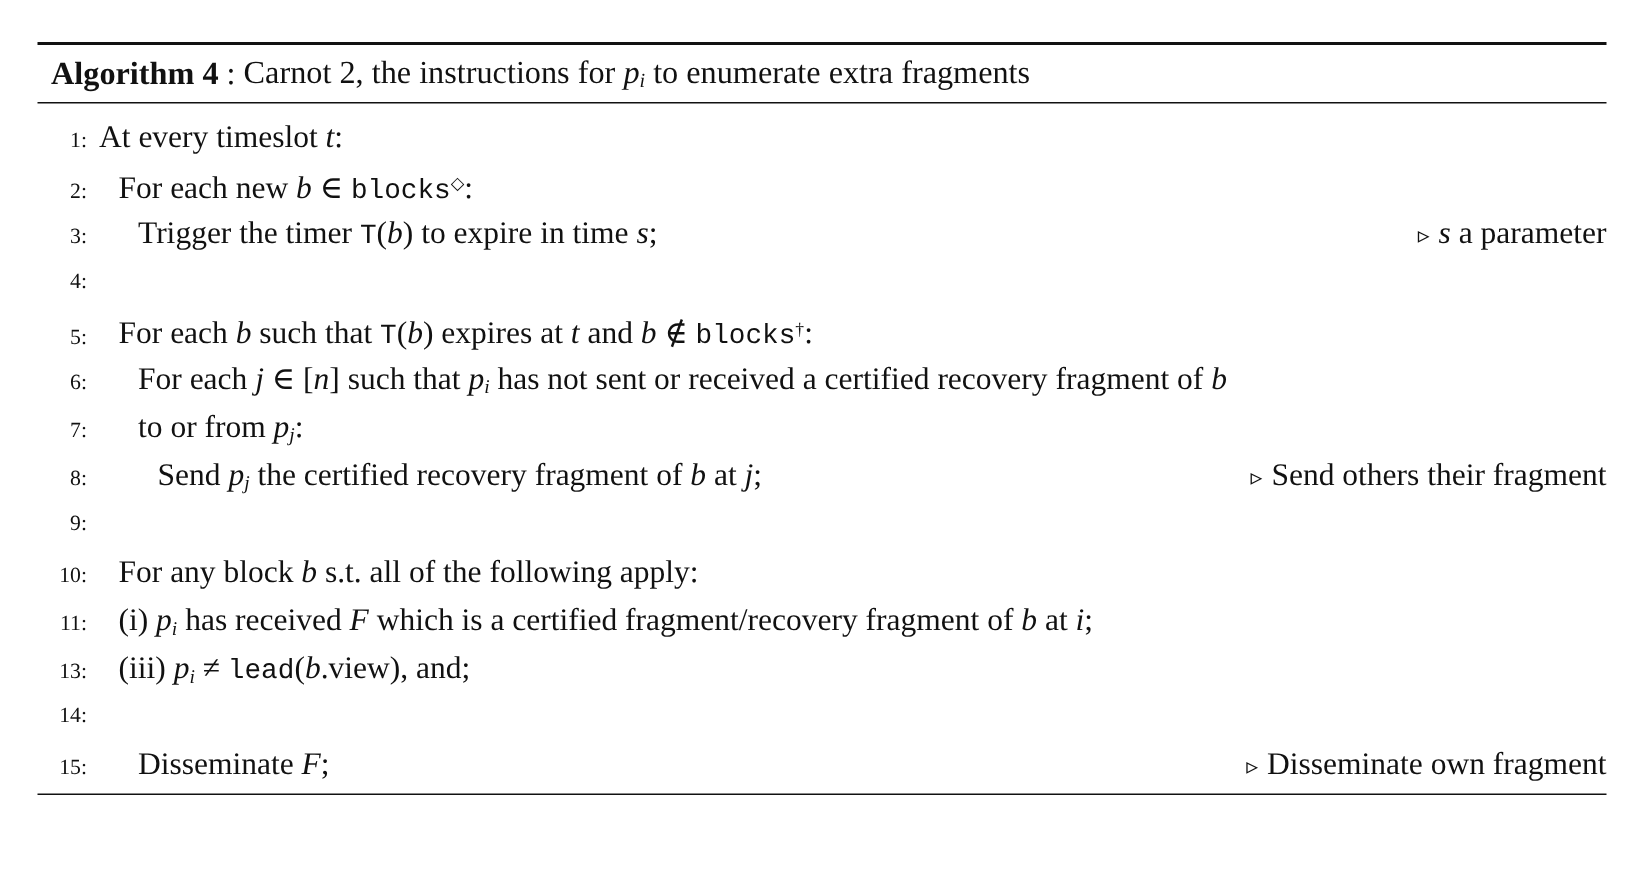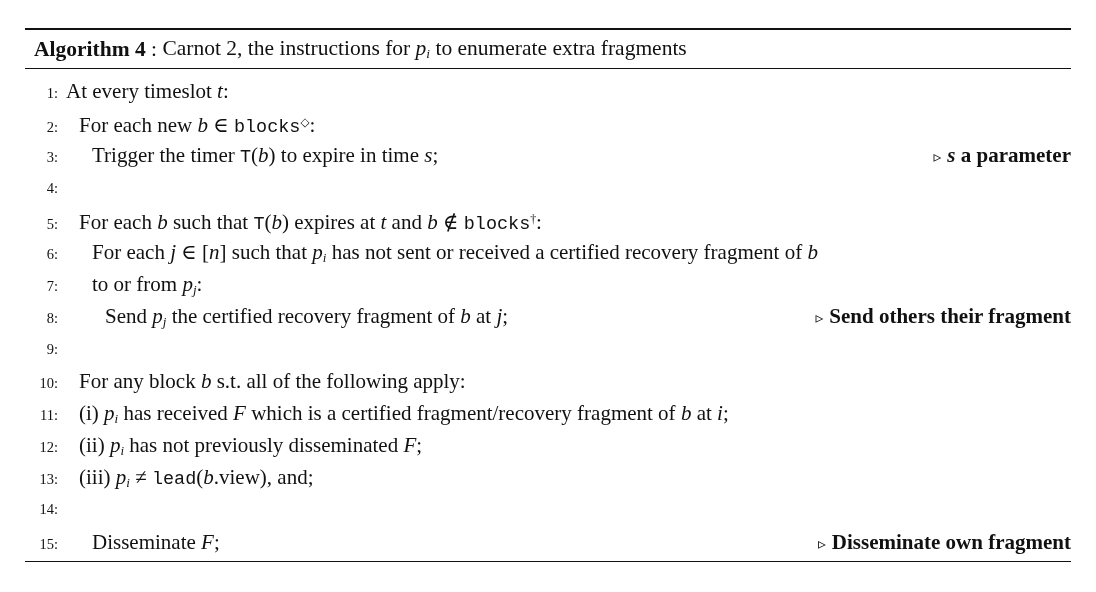--- a/index.html
+++ b/index.html
@@ -24,21 +24,21 @@
   .algo-line {
     display: flex; align-items: baseline;
     height: 32.2px; line-height: 32.2px; white-space: pre;
     font-size: 21px;
   }
   .line-num {
     flex: none; width: 33px; text-align: right;
     font-size: 14.5px; color: var(--ink);
   }
   .line-content { white-space: pre; }
-  .line-comment { margin-left: auto; white-space: pre; padding-left: 10px; font-weight: bold; }
+  .line-comment { margin-left: auto; white-space: pre; padding-left: 10px; }
   .seg-rm { font-style: normal; }
   .seg-it { font-style: italic; }
   .seg-bf { font-weight: bold; }
   .seg-tt {
     font-family: Liberation Mono, monospace;
     font-size: 0.88em;
   }
   .seg-sub { font-style: italic; font-size: 0.62em; vertical-align: -0.25em; }
   .seg-sup { font-size: 0.56em; vertical-align: 0.5em; }
   .comment-marker { font-size: 0.75em; margin-right: 6px; }
@@ -58,20 +58,19 @@
         <div class="algo-line"><span class="line-num">2:</span><span class="line-content" style="padding-left: 21px;"><span class="seg-rm">For each new </span><span class="seg-it">b</span><span class="seg-rm"> ∈ </span><span class="seg-tt">blocks</span><span class="seg-sup">◇</span><span class="seg-rm">:</span></span></div>
         <div class="algo-line"><span class="line-num">3:</span><span class="line-content" style="padding-left: 34px;"><span class="seg-rm">Trigger the timer </span><span class="seg-tt">T</span><span class="seg-rm">(</span><span class="seg-it">b</span><span class="seg-rm">) to expire in time </span><span class="seg-it">s</span><span class="seg-rm">;</span></span><span class="line-comment"><span class="comment-marker">▹</span><span class="seg-it">s</span><span class="seg-rm"> a parameter</span></span></div>
         <div class="algo-line"><span class="line-num">4:</span><span class="line-content" style="padding-left: 8px;"></span></div>
         <div class="algo-line"><span class="line-num">5:</span><span class="line-content" style="padding-left: 21px;"><span class="seg-rm">For each </span><span class="seg-it">b</span><span class="seg-rm"> such that </span><span class="seg-tt">T</span><span class="seg-rm">(</span><span class="seg-it">b</span><span class="seg-rm">) expires at </span><span class="seg-it">t</span><span class="seg-rm"> and </span><span class="seg-it">b</span><span class="seg-rm"> ∉ </span><span class="seg-tt">blocks</span><span class="seg-sup">†</span><span class="seg-rm">:</span></span></div>
         <div class="algo-line"><span class="line-num">6:</span><span class="line-content" style="padding-left: 34px;"><span class="seg-rm">For each </span><span class="seg-it">j</span><span class="seg-rm"> ∈ [</span><span class="seg-it">n</span><span class="seg-rm">] such that </span><span class="seg-it">p</span><span class="seg-sub">i</span><span class="seg-rm"> has not sent or received a certified recovery fragment of </span><span class="seg-it">b</span></span></div>
         <div class="algo-line"><span class="line-num">7:</span><span class="line-content" style="padding-left: 34px; text-align: center;"><span class="seg-rm">to or from </span><span class="seg-it">p</span><span class="seg-sub">j</span><span class="seg-rm">:</span></span></div>
         <div class="algo-line"><span class="line-num">8:</span><span class="line-content" style="padding-left: 47px;"><span class="seg-rm">Send </span><span class="seg-it">p</span><span class="seg-sub">j</span><span class="seg-rm"> the certified recovery fragment of </span><span class="seg-it">b</span><span class="seg-rm"> at </span><span class="seg-it">j</span><span class="seg-rm">;</span></span><span class="line-comment"><span class="comment-marker">▹</span><span class="seg-rm">Send others their fragment</span></span></div>
         <div class="algo-line"><span class="line-num">9:</span><span class="line-content" style="padding-left: 8px;"></span></div>
         <div class="algo-line"><span class="line-num">10:</span><span class="line-content" style="padding-left: 21px; text-align: center;"><span class="seg-rm">For any block </span><span class="seg-it">b</span><span class="seg-rm"> s.t. all of the following apply:</span></span></div>
         <div class="algo-line"><span class="line-num">11:</span><span class="line-content" style="padding-left: 21px;"><span class="seg-rm">(i) </span><span class="seg-it">p</span><span class="seg-sub">i</span><span class="seg-rm"> has received </span><span class="seg-it">F</span><span class="seg-rm"> which is a certified fragment/recovery fragment of </span><span class="seg-it">b</span><span class="seg-rm"> at </span><span class="seg-it">i</span><span class="seg-rm">;</span></span></div>
-        <div class="algo-line"><span class="line-num">12:</span><span class="line-content" style="padding-left: 21px;"><span class="seg-rm">(ii) </span><span class="seg-it">p</span><span class="seg-sub">i</span><span class="seg-rm"> has not previously disseminated </span><span class="seg-it">F</span><span class="seg-rm">;</span></span></div>
         <div class="algo-line"><span class="line-num">13:</span><span class="line-content" style="padding-left: 21px;"><span class="seg-rm">(iii) </span><span class="seg-it">p</span><span class="seg-sub">i</span><span class="seg-rm"> ≠ </span><span class="seg-tt">lead</span><span class="seg-rm">(</span><span class="seg-it">b</span><span class="seg-rm">.view), and;</span></span></div>
         <div class="algo-line"><span class="line-num">14:</span></div>
         <div class="algo-line"><span class="line-num">15:</span><span class="line-content" style="padding-left: 34px; text-align: center;"><span class="seg-rm">Disseminate </span><span class="seg-it">F</span><span class="seg-rm">;</span></span><span class="line-comment"><span class="comment-marker">▹</span><span class="seg-rm">Disseminate own fragment</span></span></div>
       </div>
     <div class="rule rule-thin"></div>
   </div>
 </div>
 
 </body></html>

